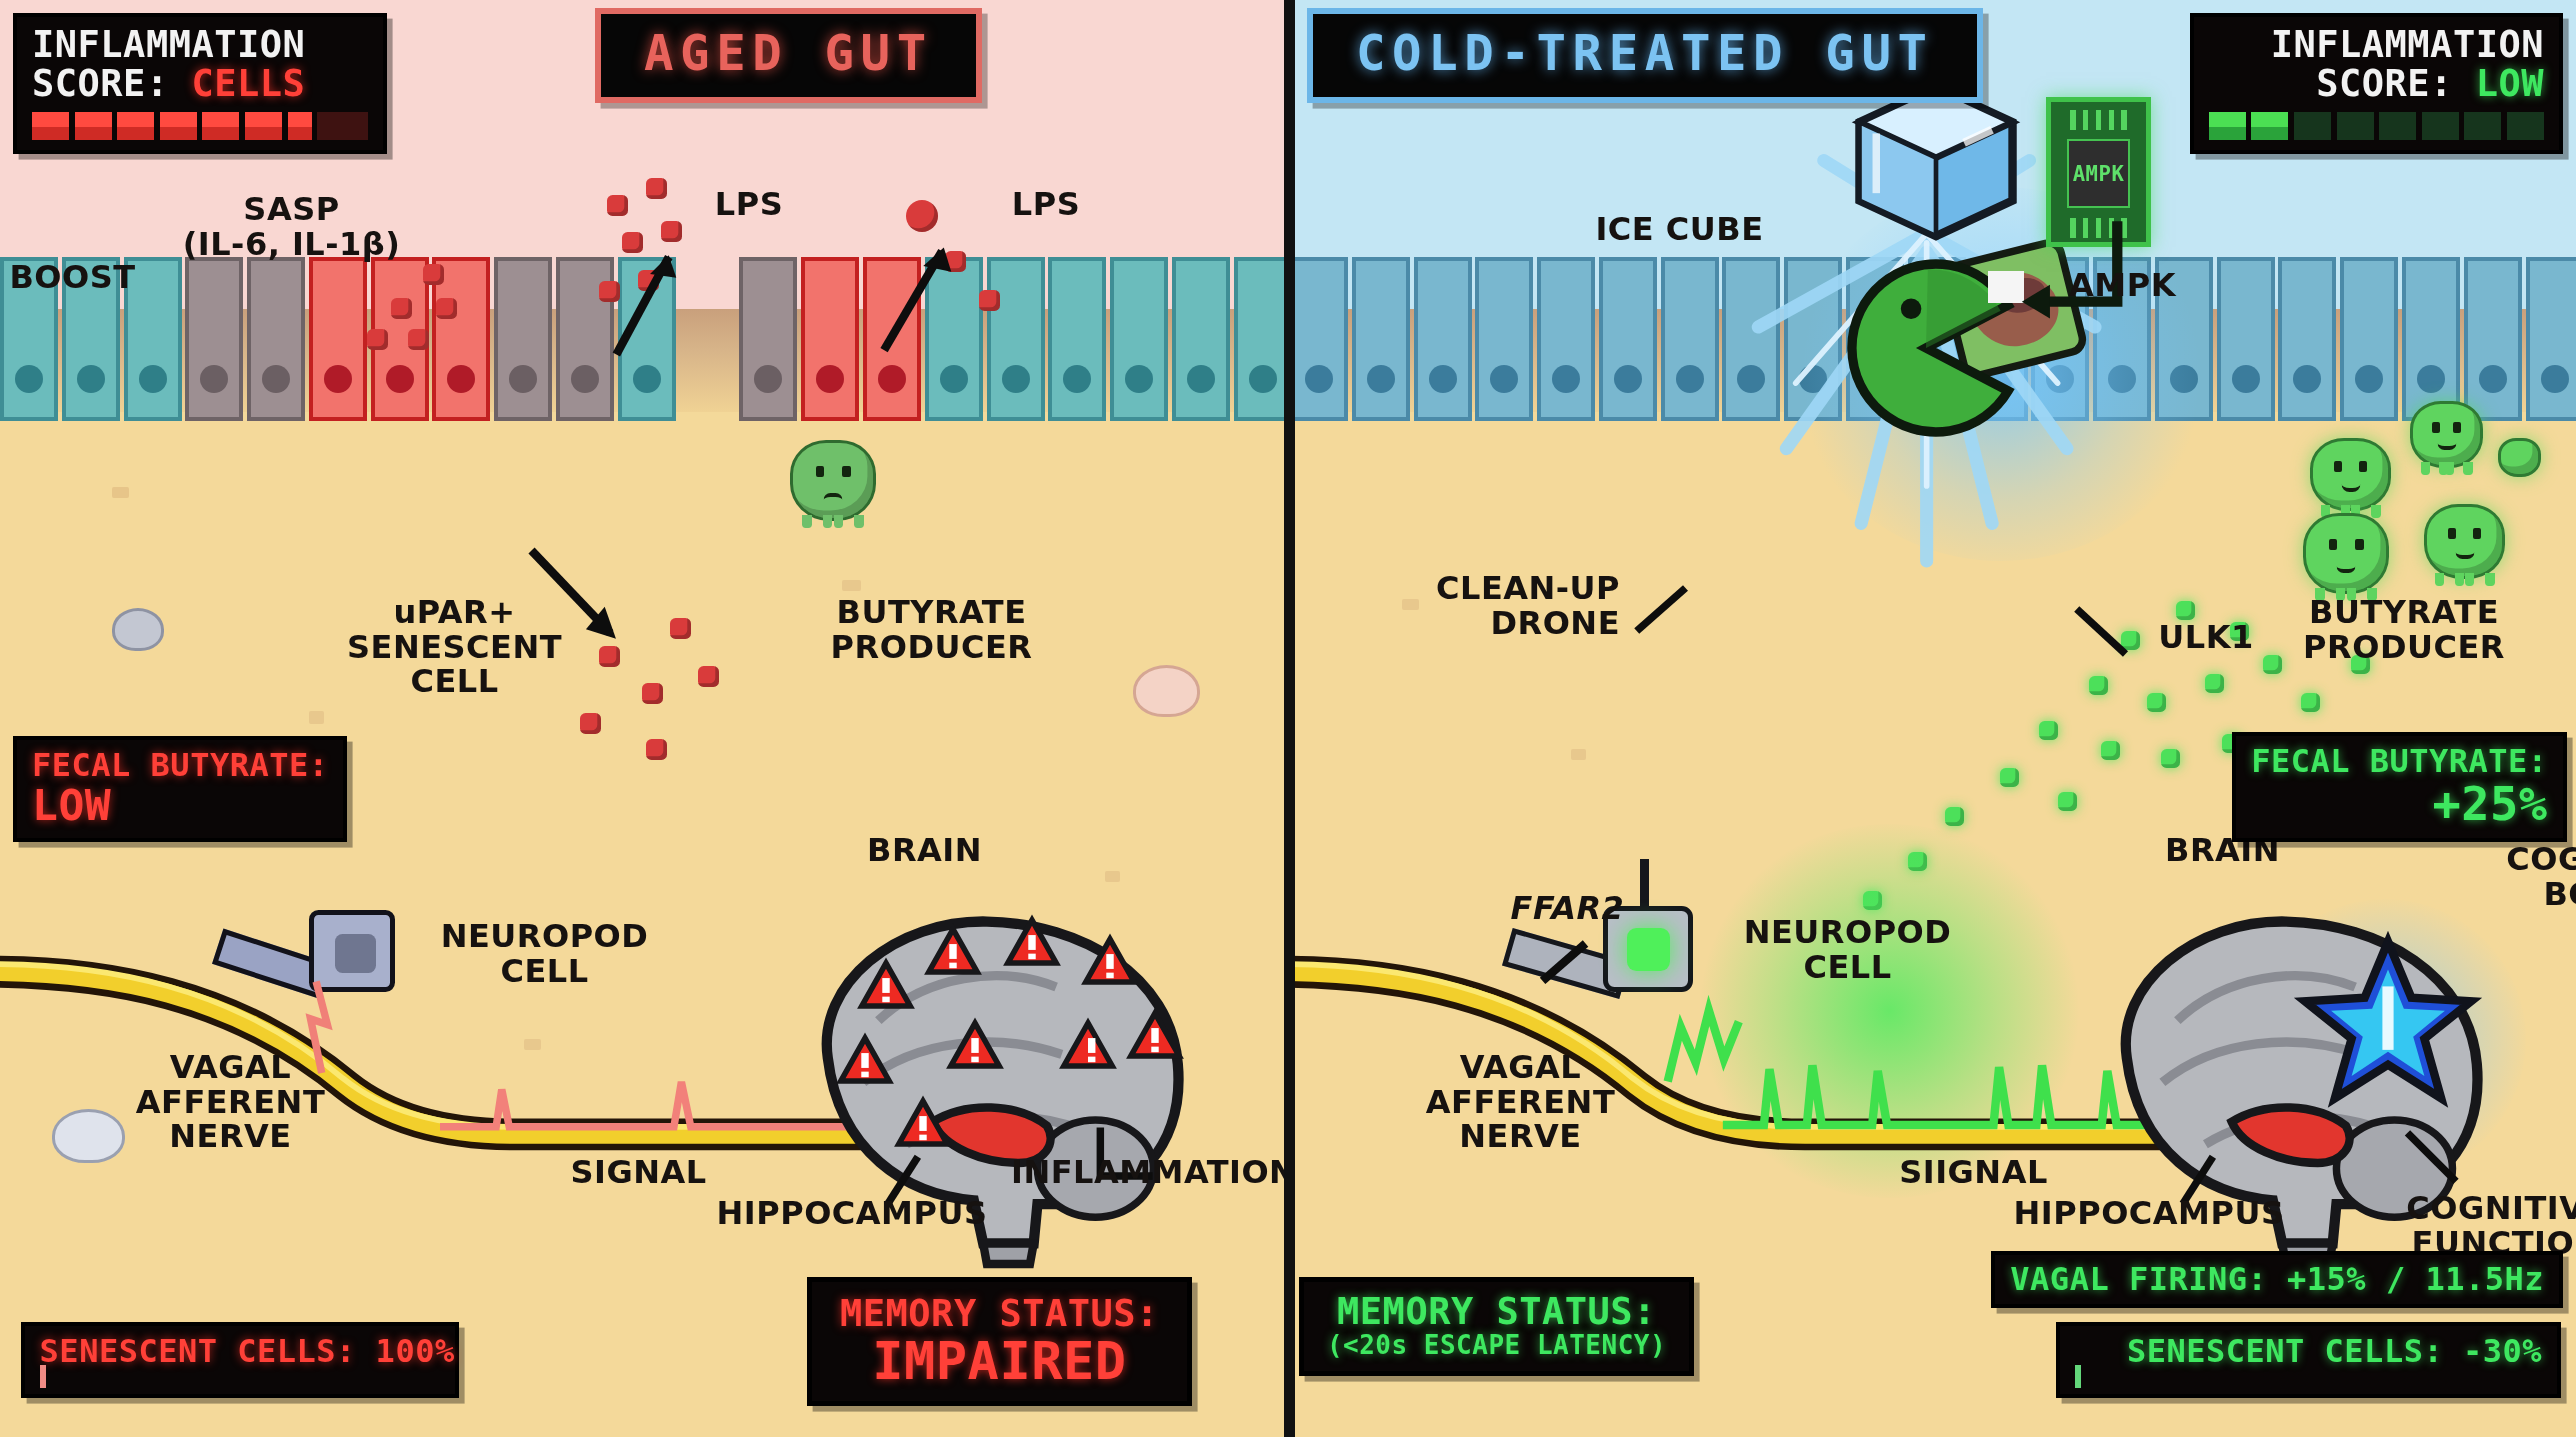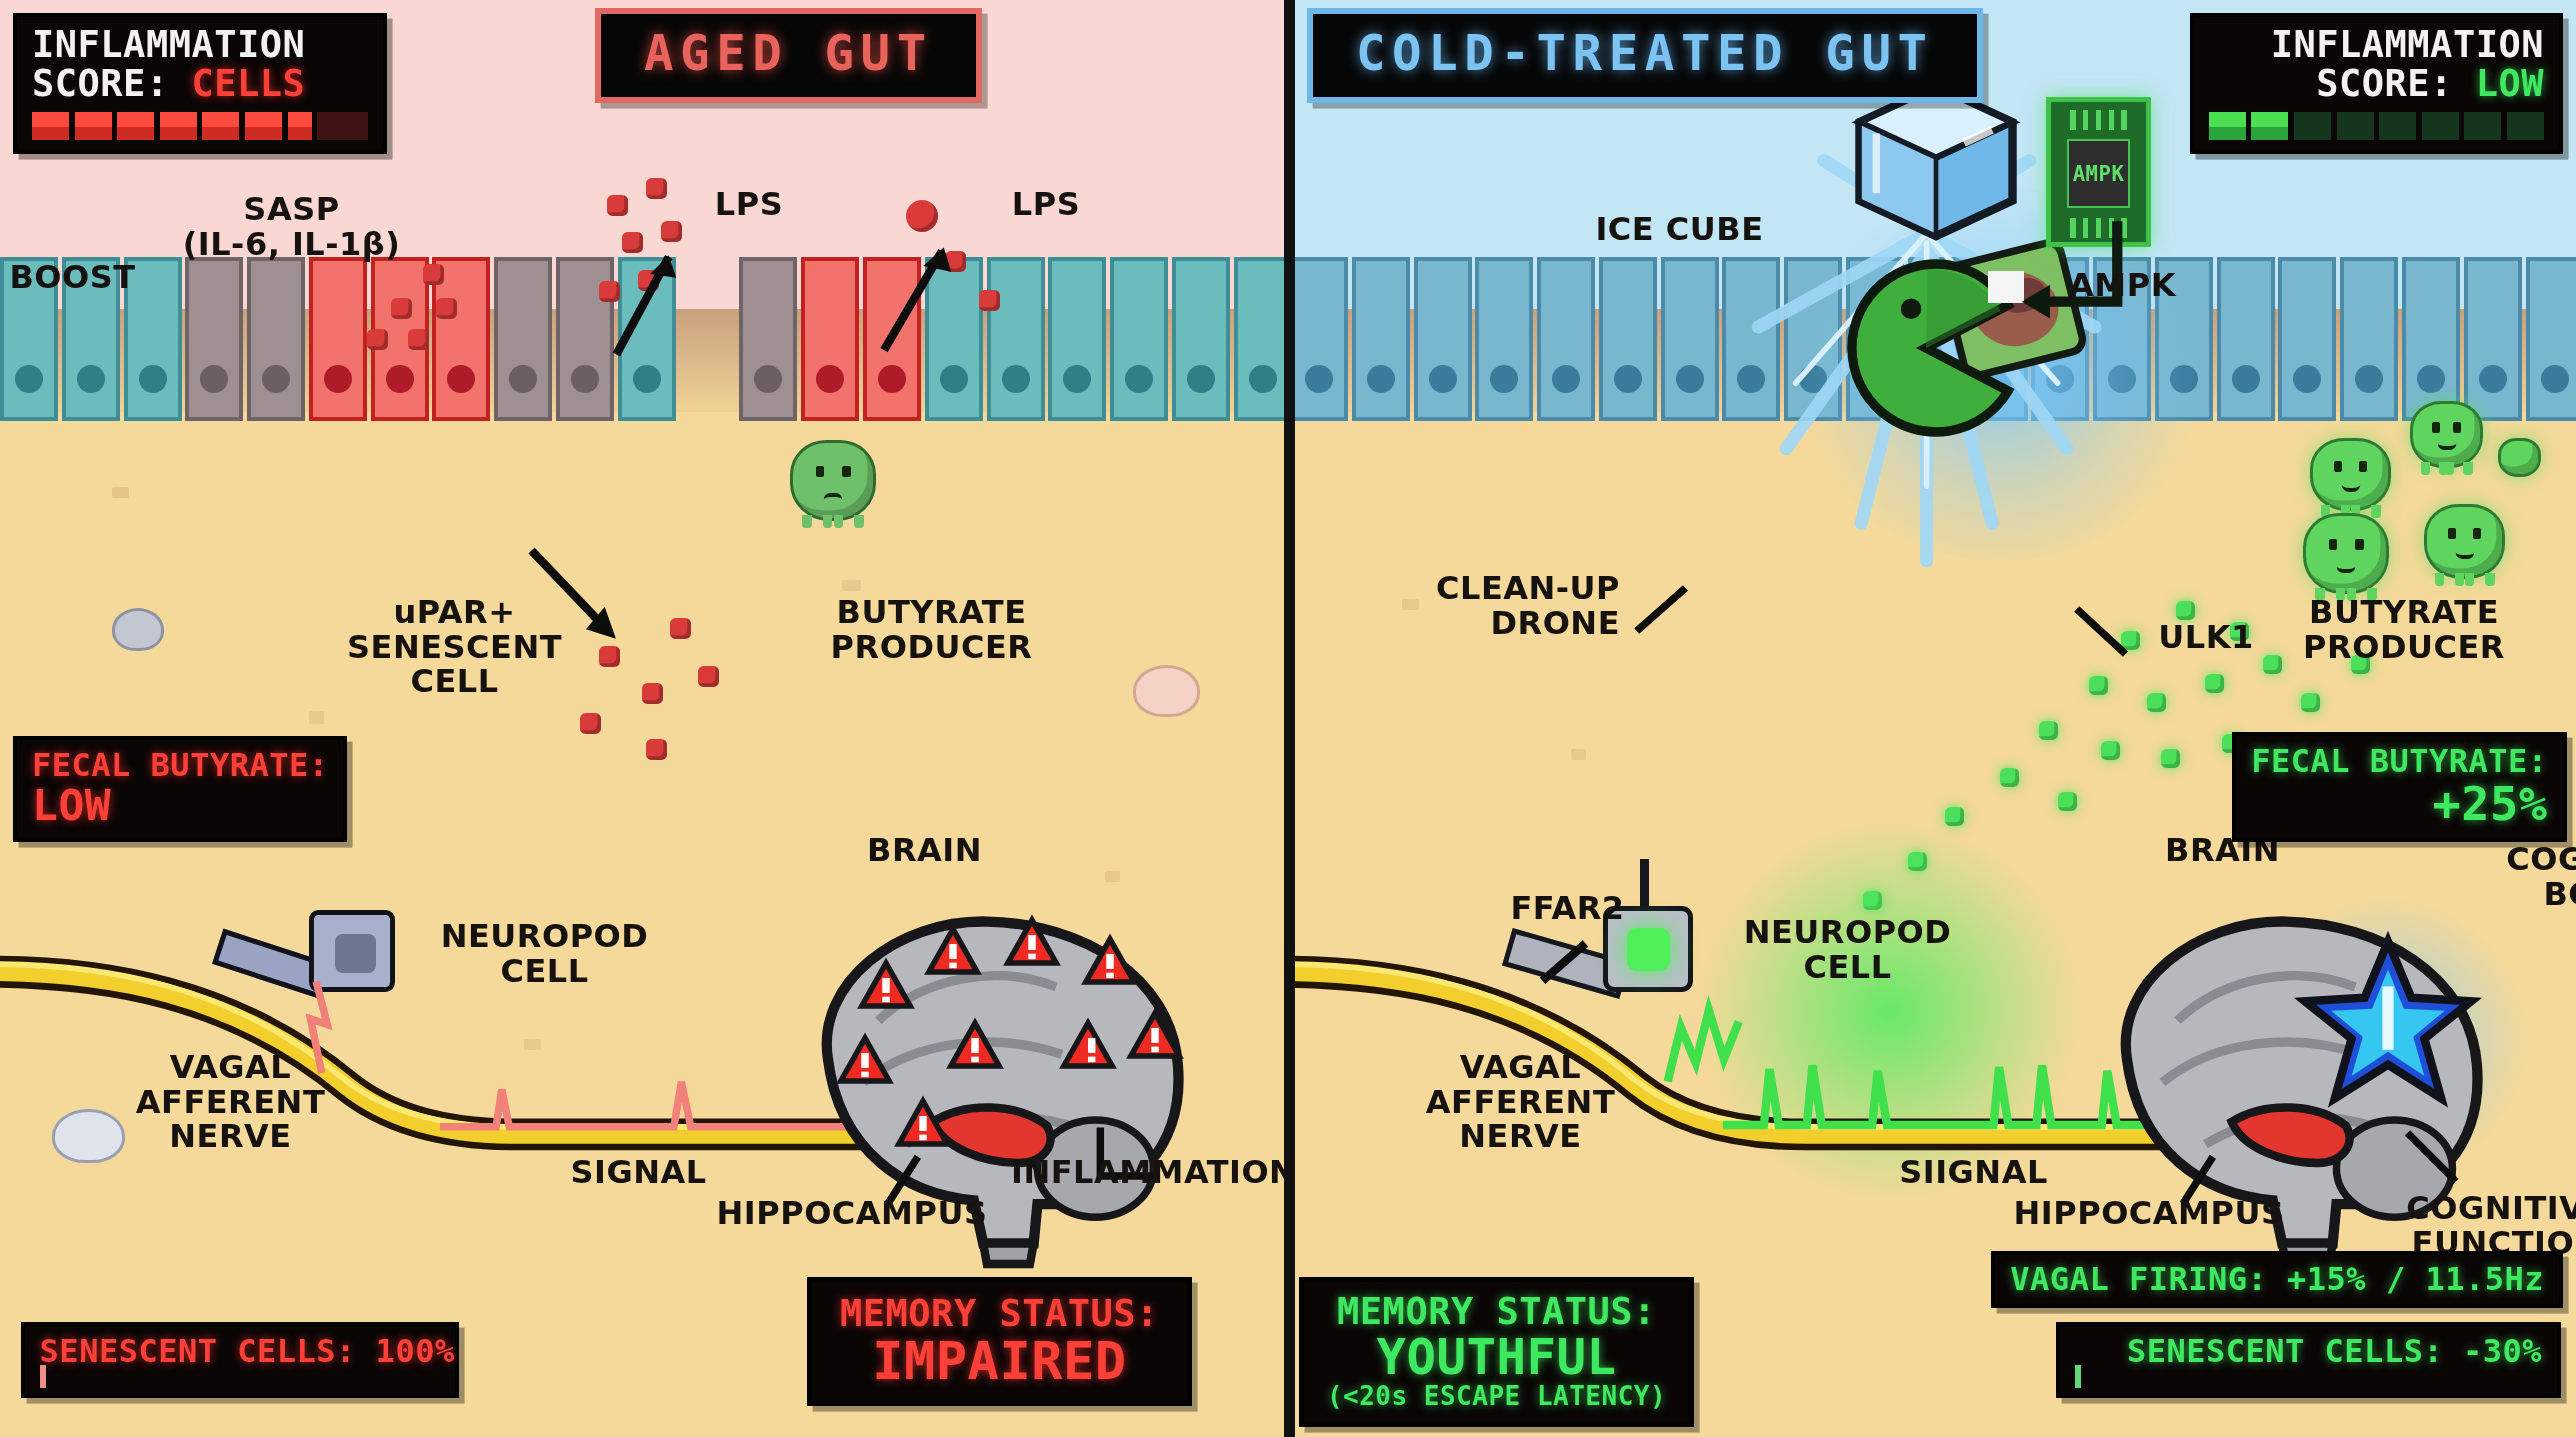--- a/index.html
+++ b/index.html
@@ -929,21 +929,21 @@
       <path d="M0,30 C120,30 258,52 376,152 C436,200 518,204 558,204 L1180,204" stroke="#fbe870" stroke-width="6" fill="none"></path>
     </svg>
     <div style="position:absolute;left:215px;top:944px;width:122px;height:39px;background:#aeb3bd;border:5.6px solid #15171c;transform:rotate(16deg);z-index:21;"></div>
     <div style="position:absolute;left:313px;top:906px;width:90px;height:86px;background:#b9bec8;border:5.6px solid #15171c;border-radius:11.2px;z-index:22;">
       <span style="position:absolute;left:19px;top:17px;width:43px;height:43px;border-radius:9.4px;background:#4ff05a;box-shadow:0 0 24px rgba(80,240,90,.95);display:block;"></span>
     </div>
     <div style="position:absolute;left:350px;top:859px;width:9.4px;height:52px;background:#15171c;z-index:21;"></div>
     <svg class="arrow" style="left:247px;top:936px;width:84px;height:56px;z-index:34;" viewBox="0 0 90 60" width="84" height="56">
       <path d="M6,48 L52,8" stroke="#0d0d0d" stroke-width="9" fill="none"></path>
     </svg>
-    <div class="lbl left" style="left:165px;top:891px;width:225px;">FFAR2</div>
+    <div class="lbl left" style="left:165px;top:891px;width:225px;font-style:italic;">FFAR2</div>
     <div class="lbl left" style="left:417px;top:915px;width:281px;">NEUROPOD
 CELL</div>
     <div class="lbl left" style="left:90px;top:1050px;width:281px;">VAGAL
 AFFERENT
 NERVE</div>
     <div class="lbl left" style="left:543px;top:1155px;width:281px;">SIIGNAL</div>
 
     <svg class="nerve" style="left:432px;top:1028px;width:683px;height:112px;z-index:22;" viewBox="0 0 730 120" width="683" height="112">
       <path d="M0,104 L44,104 L50,44 L60,104 L90,104 L96,40 L106,104 L160,104 L166,46 L176,104
                L230,104 L236,104 L290,104 L296,42 L306,104 L336,104 L342,40 L352,104 L406,104
@@ -1004,21 +1004,20 @@
       </span>
     </div>
 
     <div class="hud" style="right:9.4px;top:732px;text-align:right;">
       <span class="l1 green" style="font-size:32px;">FECAL BUTYRATE:</span>
       <span class="l2 green" style="font-size:47px;">+25%</span>
     </div>
 
     <div class="hud" style="left:9.4px;top:1277px;padding:11.2px 22.5px;text-align:center;border-width:5.6px;">
       <span class="l1 green" style="font-size:37px;">MEMORY STATUS:</span>
-      <span class="l2 green" style="font-size:49px;">YOUTHFUL</span>
       <span class="l3 green" style="font-size:26px;">(&lt;20s ESCAPE LATENCY)</span>
     </div>
 
     <div class="hud" style="right:13px;top:1251px;padding:7.5px 15px;">
       <span class="l1 green" style="font-size:32px;">VAGAL FIRING: +15% / 11.5Hz</span>
     </div>
 
     <div class="hud" style="right:15px;top:1322px;width:505px;">
       <span class="l1 green" style="font-size:32px;text-align:right;">SENESCENT CELLS: -30%</span>
       <span class="meter green-m"><i class="fill green-f" style="width:70%;"></i></span>

